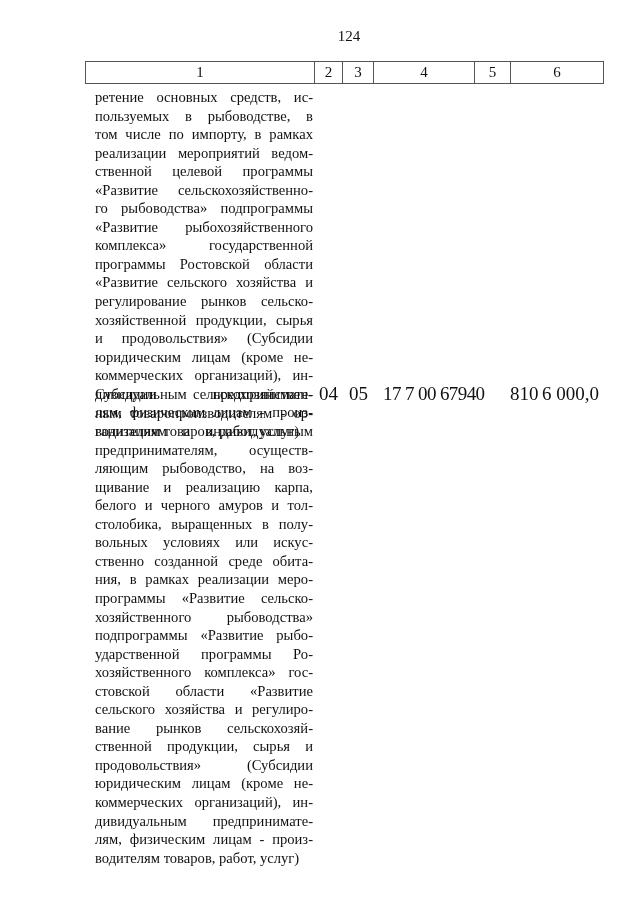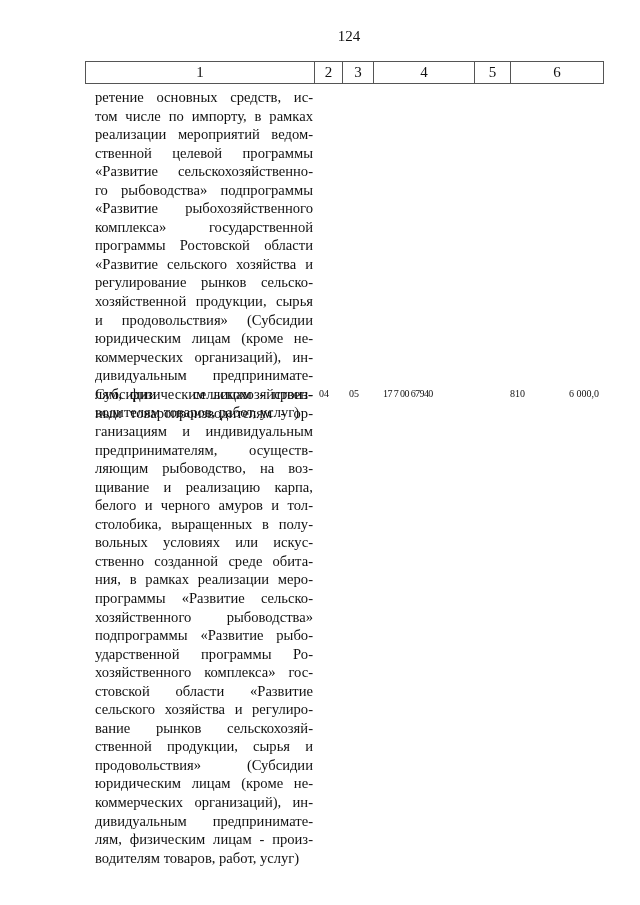--- a/index.html
+++ b/index.html
@@ -10,21 +10,21 @@
   .header-table { position: absolute; top: 61px; left: 85px; border-collapse: collapse;
                   font-size: 15px; }
   .header-table td { border: 1px solid #555; height: 21px; padding: 0; text-align: center;
                      vertical-align: middle; }
   .row { position: absolute; left: 85px; width: 518px; }
   .desc { position: absolute; left: 4px; width: 224px; font-size: 14.6px;
           text-align: justify; }
   .desc .ln { display: block; height: 18.55px; line-height: 18.55px; white-space: nowrap;
               text-align-last: justify; margin-left: 6px; }
   .desc .ln.last { text-align-last: left; }
-  .cell { position: absolute; font-size: 10px; line-height: 18px; top: 0; }
+  .cell { position: absolute; font-size: 19px; line-height: 18px; top: 0; }
   .c2 { left: 234px; }
   .c3 { left: 264px; }
   .c4 { left: 298px; letter-spacing: -0.6px; text-align: right; }
   .c5 { left: 399px; margin-left: 26px; }
   .c6 { right: 4px; }
 </style>
 </head>
 <body>
 
 <div class="page-number">124</div>
@@ -38,20 +38,21 @@
     <td style="width:100px">4</td>
     <td style="width:35px">5</td>
     <td style="width:92px">6</td>
   </tr>
 </tbody>
   </table>
 
 <div class="row" style="top:88px">
   <div class="desc" id="desc0">
       <span class="ln">ретение основных средств, ис-</span>
+      <span class="ln">пользуемых в рыбоводстве, в</span>
       <span class="ln">том числе по импорту, в рамках</span>
       <span class="ln">реализации мероприятий ведом-</span>
       <span class="ln">ственной целевой программы</span>
       <span class="ln">«Развитие сельскохозяйственно-</span>
       <span class="ln">го рыбоводства» подпрограммы</span>
       <span class="ln">«Развитие рыбохозяйственного</span>
       <span class="ln">комплекса» государственной</span>
       <span class="ln">программы Ростовской области</span>
       <span class="ln">«Развитие сельского хозяйства и</span>
       <span class="ln">регулирование рынков сельско-</span>

